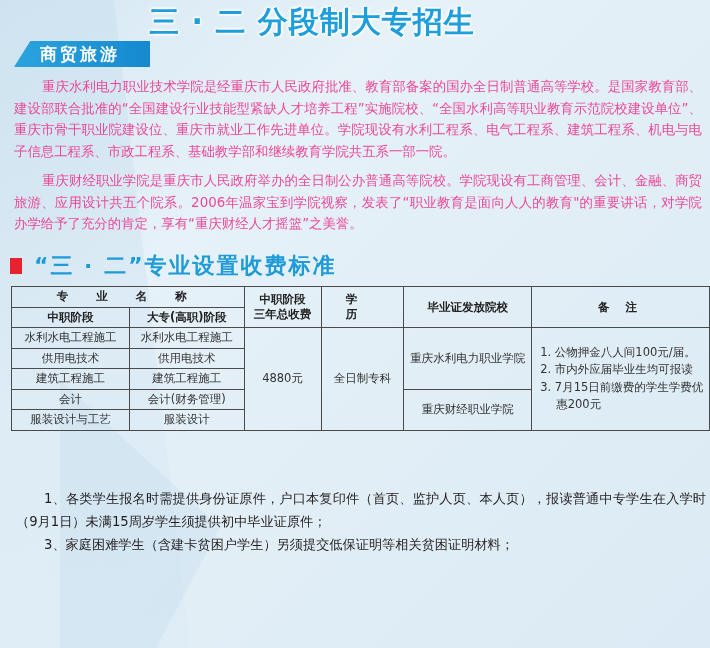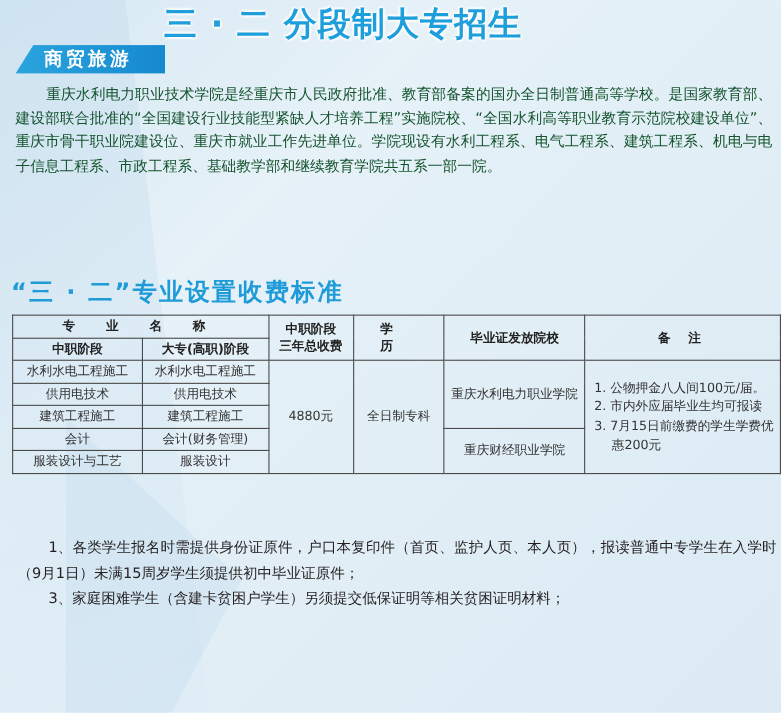--- a/index.html
+++ b/index.html
@@ -36,29 +36,29 @@
       background: linear-gradient(90deg, #2aa4de 0%, #1689cf 100%);
       color: #fff; font-weight: bold; font-size: 17px; letter-spacing: 3px;
       clip-path: polygon(12% 0, 100% 0, 100% 100%, 0 100%);
       padding-left: 26px;
     }
     .tag-intro { left: 14px; top: 41px; width: 136px; }
     .tag-reg { left: 12px; top: 451px; width: 134px; height: 27px; line-height: 27px; font-size: 18px; letter-spacing: 4px; }
 
     .para {
       position: absolute; left: 14px; width: 688px;
-      font-size: 13.4px; line-height: 21.5px; color: #14532d;
+      font-size: 13.4px; line-height: 21.5px; color: #ec4899;
       text-indent: 28px; text-align: justify;
     }
     .p1 { top: 76px; }
     .p2 { top: 170px; }
 
     .fee-title {
       position: absolute; left: 10px; top: 251px; height: 30px;
-      display: flex; align-items: center; flex-direction: column;
+      display: flex; align-items: center;
     }
     .red-square { width: 12px; height: 16px; background: #e8212f; margin-right: 12px; }
     .fee-title-text { font-size: 22px; font-weight: bold; color: #1f9bd8; letter-spacing: 2px; }
 
     table.fee {
       position: absolute; left: 11px; top: 286px; width: 699px;
       border-collapse: collapse; font-size: 11.5px; color: #333;
     }
     table.fee td, table.fee th {
       border: 1px solid #4a4a4a; text-align: center; vertical-align: middle;
@@ -82,20 +82,21 @@
 <div class="bg-shape1"></div>
 <div class="bg-shape2"></div>
 
 <div class="page">
 
   <h1 class="main-title">三 · 二 分段制大专招生</h1>
 
   <div class="section-tag tag-intro">商贸旅游</div>
 
   <p class="para p1">重庆水利电力职业技术学院是经重庆市人民政府批准、教育部备案的国办全日制普通高等学校。是国家教育部、建设部联合批准的“全国建设行业技能型紧缺人才培养工程”实施院校、“全国水利高等职业教育示范院校建设单位”、重庆市骨干职业院建设位、重庆市就业工作先进单位。学院现设有水利工程系、电气工程系、建筑工程系、机电与电子信息工程系、市政工程系、基础教学部和继续教育学院共五系一部一院。</p>
+  <p class="para p2">重庆财经职业学院是重庆市人民政府举办的全日制公办普通高等院校。学院现设有工商管理、会计、金融、商贸旅游、应用设计共五个院系。2006年温家宝到学院视察，发表了“职业教育是面向人人的教育"的重要讲话，对学院办学给予了充分的肯定，享有“重庆财经人才摇篮”之美誉。</p>
 
   <div class="fee-title">
     <span class="red-square"></span>
     <span class="fee-title-text">“三 · 二”专业设置收费标准</span>
   </div>
 
   <table class="fee">
     <colgroup>
       <col style="width:118px">
       <col style="width:115px">

